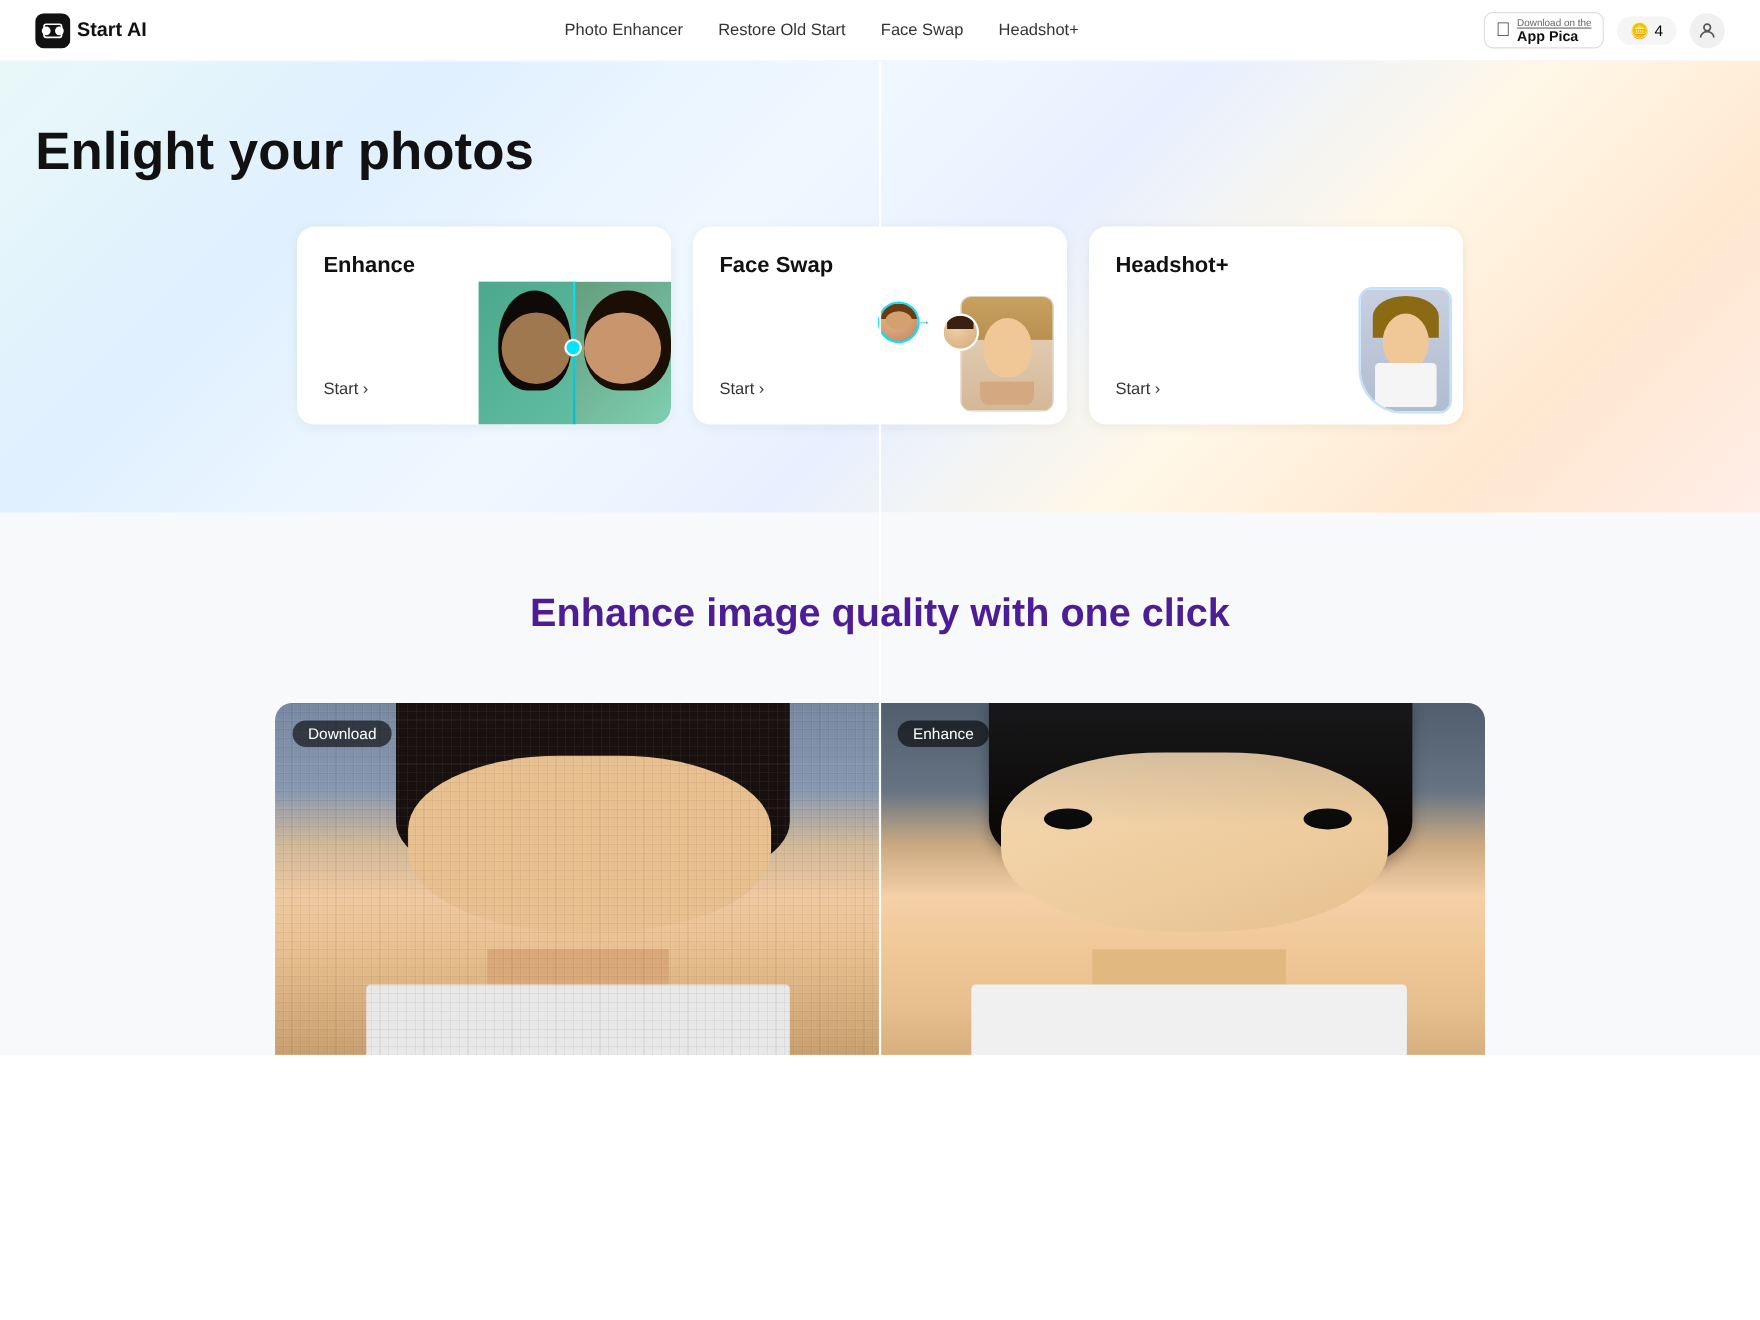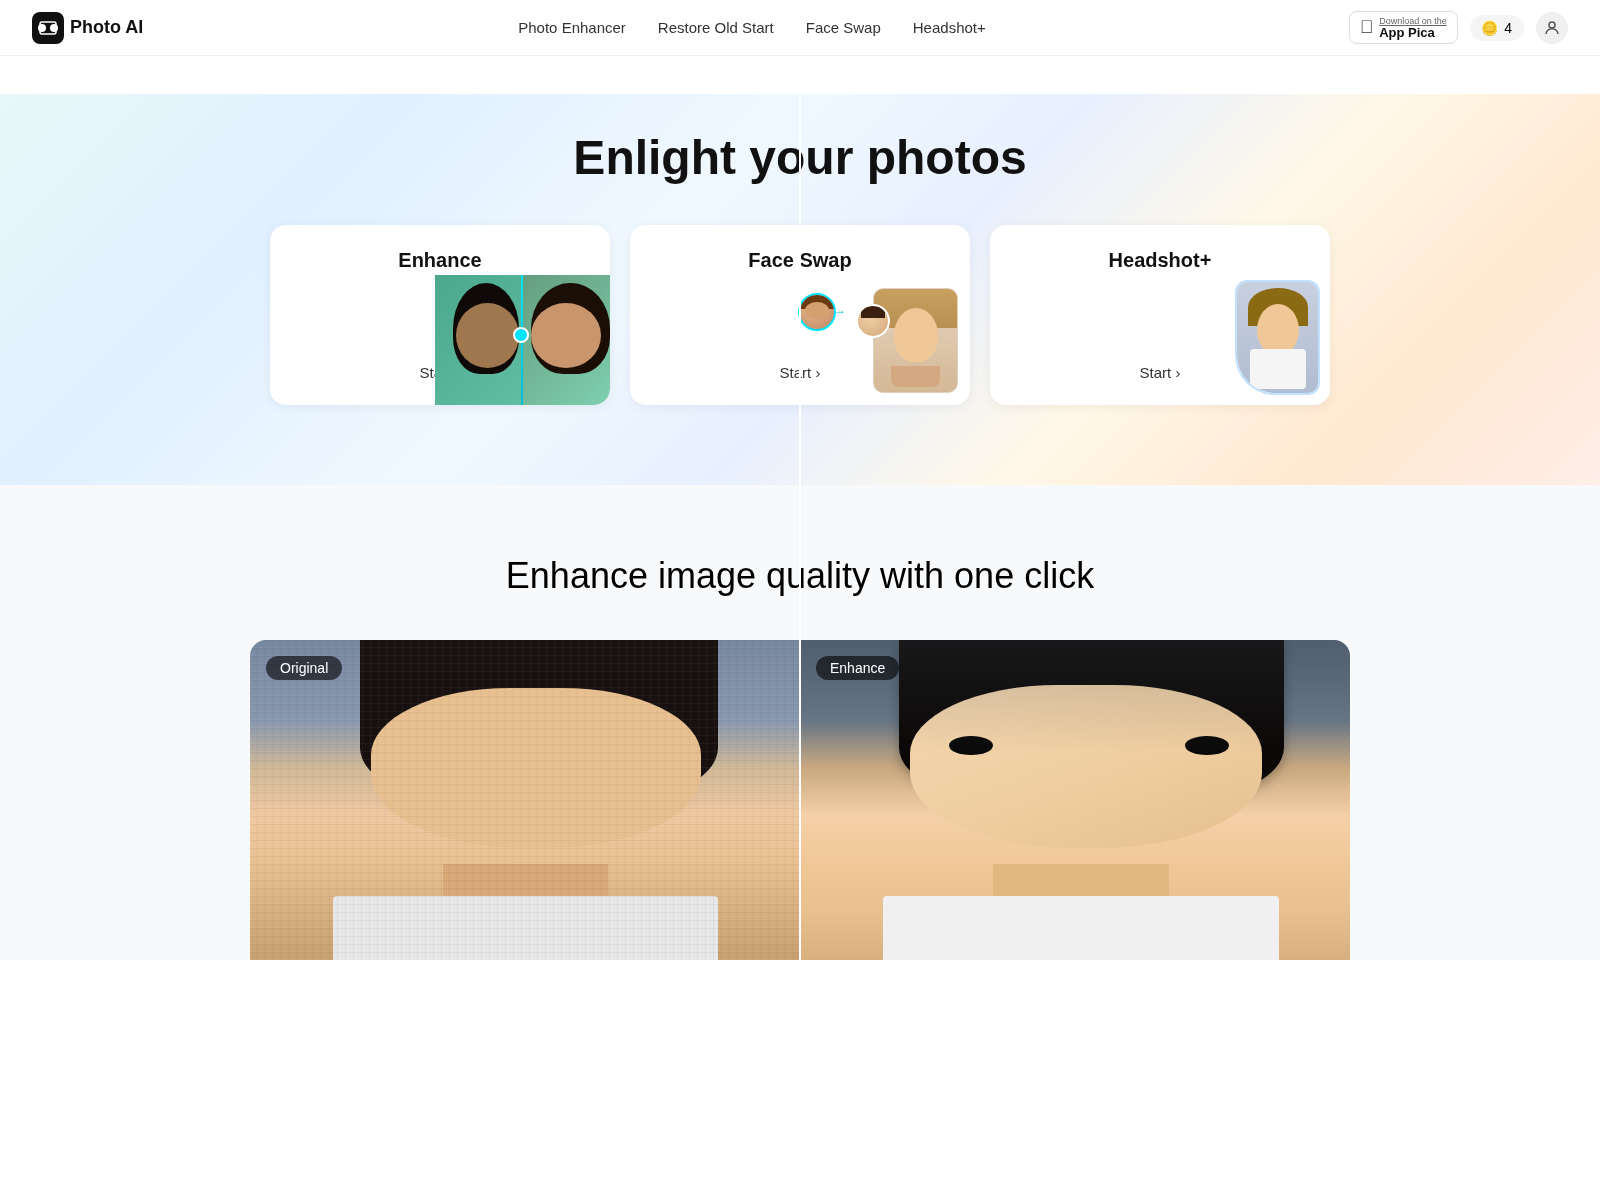--- a/index.html
+++ b/index.html
@@ -29,24 +29,23 @@
       padding: 5px 12px; cursor: pointer; font-size: 14px;
     }
     .user-icon-btn {
       width: 32px; height: 32px; border-radius: 50%; background: #f0f0f0;
       border: none; cursor: pointer; display: flex; align-items: center; justify-content: center;
     }
 
     
     .hero {
       background: linear-gradient(135deg, #e8f8f8 0%, #e0f0ff 20%, #f0f8ff 40%, #e8f0ff 55%, #fff8e8 70%, #ffe8d0 85%, #ffede8 100%);
-      padding: 36px 32px 80px;
-      text-align: center;
+      padding: 55px 32px 80px;
+      text-align: left;
       position: relative;
-      margin-top: 38px;
     }
     .hero h1 { font-size: 48px; font-weight: 800; color: #111; margin-bottom: 40px; }
 
     
     .cards-row {
       display: flex; gap: 20px; justify-content: center;
       max-width: 1100px; margin: 0 auto;
     }
     .card {
       background: #fff; border-radius: 16px; padding: 24px;
@@ -57,21 +56,21 @@
     }
     .card-title { font-size: 20px; font-weight: 700; color: #111; }
     .card-start { font-size: 15px; color: #333; cursor: pointer; margin-top: auto; }
 
     
     .enhance-section {
       background: #f8f9fa;
       padding: 70px 32px 0;
       text-align: center;
     }
-    .enhance-section h2 { font-size: 36px; font-weight: 400; color: #000000; margin-bottom: 43px; }
+    .enhance-section h2 { font-size: 36px; font-weight: 700; color: #4c1d95; margin-bottom: 61px; }
 
     .comparison-container {
       display: flex; max-width: 1100px; margin: 0 auto;
       border-radius: 16px 16px 0 0; overflow: hidden;
       height: 320px;
     }
     .comparison-half {
       flex: 1; position: relative; overflow: hidden;
     }
     .comparison-label {
@@ -85,21 +84,21 @@
 <body>
 
 <nav>
   <div class="nav-logo">
     <svg class="logo-icon" viewBox="0 0 32 32" fill="none" xmlns="http://www.w3.org/2000/svg">
       <rect width="32" height="32" rx="8" fill="#111"></rect>
       <circle cx="10" cy="16" r="4" fill="white"></circle>
       <circle cx="22" cy="16" r="4" fill="white"></circle>
       <rect x="8" y="10" width="16" height="12" rx="2" fill="none" stroke="white" stroke-width="1.5"></rect>
     </svg>
-    <span>Photo AI</span>
+    <span>Start AI</span>
   </div>
 
   <div class="nav-links">
     <a href="#">Photo Enhancer</a>
     <a href="#">Restore Old Start</a>
     <a href="#">Face Swap</a>
     <a href="#">Headshot+</a>
   </div>
 
   <div class="nav-right">
@@ -192,21 +191,21 @@
 
   </div>
 </section>
 
 <section class="enhance-section">
   <h2>Enhance image quality with one click</h2>
 
   <div class="comparison-container">
 
     <div class="comparison-half">
-      <div class="comparison-label">Original</div>
+      <div class="comparison-label">Download</div>
       <div style="width:100%;height:100%;position:relative;overflow:hidden;">
 
         <div style="position:absolute;inset:0;background:linear-gradient(180deg,#7888a0 0%,#8898b0 25%,#d0b898 40%,#f0c8a0 55%,#e8c090 70%,#d8b080 85%,#c8a070 100%);"></div>
 
         <div style="position:absolute;top:0;left:20%;right:15%;height:52%;background:linear-gradient(180deg,#1a1210 0%,#150e0c 100%);border-radius:0 0 35% 35%;"></div>
 
         <div style="position:absolute;top:15%;left:22%;right:18%;height:50%;background:#e8c090;border-radius:42% 42% 46% 46%;"></div>
 
         <div style="position:absolute;bottom:0;left:35%;right:35%;height:30%;background:#d8a878;"></div>
         <div style="position:absolute;bottom:0;left:15%;right:15%;height:20%;background:#e8e8e8;border-radius:4px 4px 0 0;"></div>

